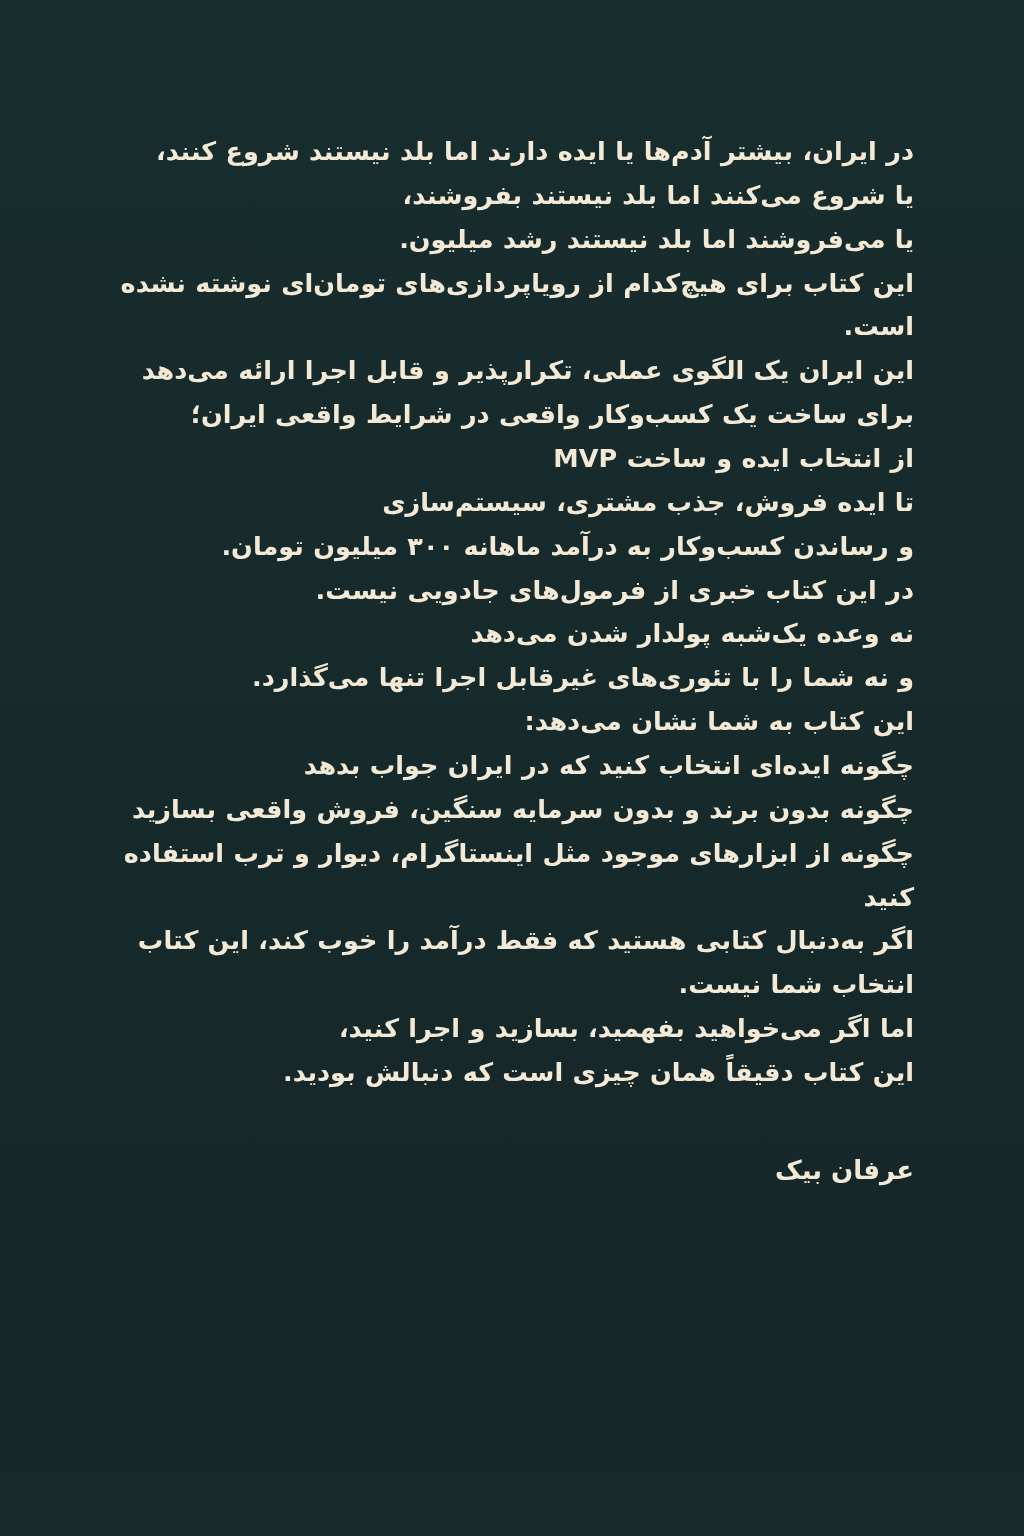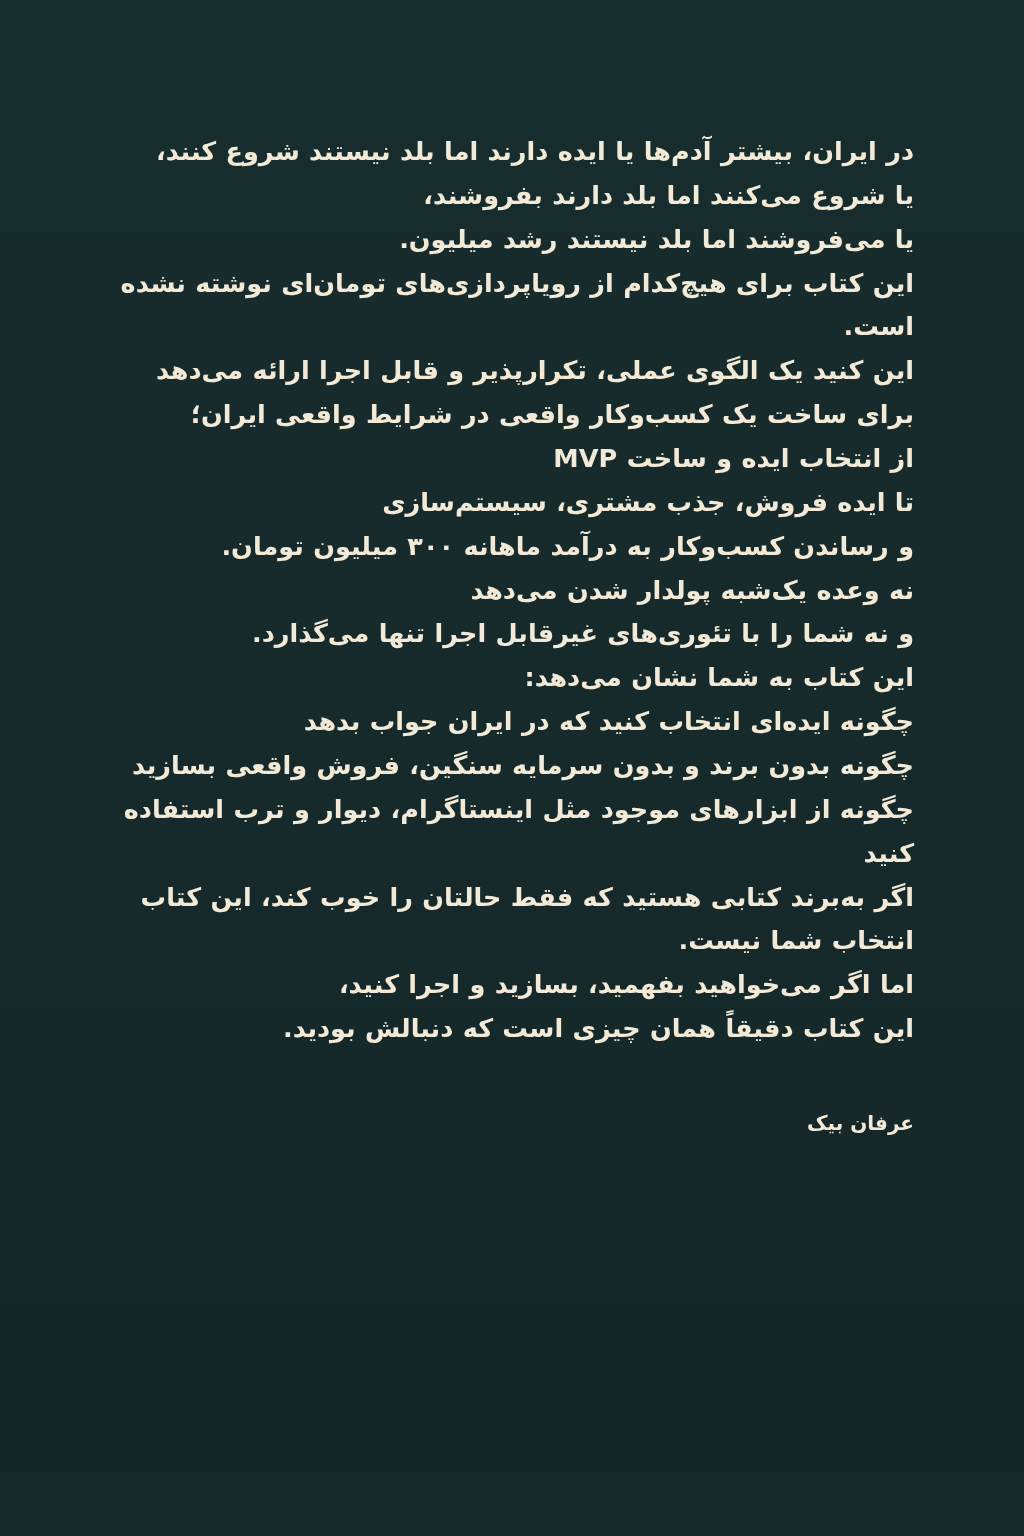--- a/index.html
+++ b/index.html
@@ -34,47 +34,48 @@
     word-spacing: 0.5px;
   }
   .body-text p {
     margin: 0;
     padding: 0;
   }
   .signature {
     direction: rtl;
     text-align: right;
     color: #f2ead6;
-    font-size: 20px;
+    font-size: 26px;
     font-weight: 700;
     margin-top: 60px;
     padding-left: 30px;
   }
 </style>
 </head>
 <body>
 
 <div class="page">
 
   <div class="body-text">
     <p>در ایران، بیشتر آدم‌ها یا ایده دارند اما بلد نیستند شروع کنند،</p>
-    <p>یا شروع می‌کنند اما بلد دارند بفروشند،</p>
+    <p>یا شروع می‌کنند اما بلد نیستند بفروشند،</p>
     <p>یا می‌فروشند اما بلد نیستند رشد میلیون.</p>
     <p>این کتاب برای هیچ‌کدام از رویاپردازی‌های تومان‌ای نوشته نشده است.</p>
-    <p>این کنید یک الگوی عملی، تکرارپذیر و قابل اجرا ارائه می‌دهد</p>
+    <p>این ایران یک الگوی عملی، تکرارپذیر و قابل اجرا ارائه می‌دهد</p>
     <p>برای ساخت یک کسب‌وکار واقعی در شرایط واقعی ایران؛</p>
     <p>از انتخاب ایده و ساخت MVP</p>
     <p>تا ایده فروش، جذب مشتری، سیستم‌سازی</p>
     <p>و رساندن کسب‌وکار به درآمد ماهانه ۳۰۰ میلیون تومان.</p>
+    <p>در این کتاب خبری از فرمول‌های جادویی نیست.</p>
     <p>نه وعده یک‌شبه پولدار شدن می‌دهد</p>
     <p>و نه شما را با تئوری‌های غیرقابل اجرا تنها می‌گذارد.</p>
     <p>این کتاب به شما نشان می‌دهد:</p>
     <p>چگونه ایده‌ای انتخاب کنید که در ایران جواب بدهد</p>
     <p>چگونه بدون برند و بدون سرمایه سنگین، فروش واقعی بسازید</p>
     <p>چگونه از ابزارهای موجود مثل اینستاگرام، دیوار و ترب استفاده کنید</p>
-    <p>اگر به‌برند کتابی هستید که فقط حالتان را خوب کند، این کتاب انتخاب شما نیست.</p>
+    <p>اگر به‌دنبال کتابی هستید که فقط درآمد را خوب کند، این کتاب انتخاب شما نیست.</p>
     <p>اما اگر می‌خواهید بفهمید، بسازید و اجرا کنید،</p>
     <p>این کتاب دقیقاً همان چیزی است که دنبالش بودید.</p>
   </div>
 
   <div class="signature">عرفان بیک</div>
 
 </div>
 
 </body></html>

